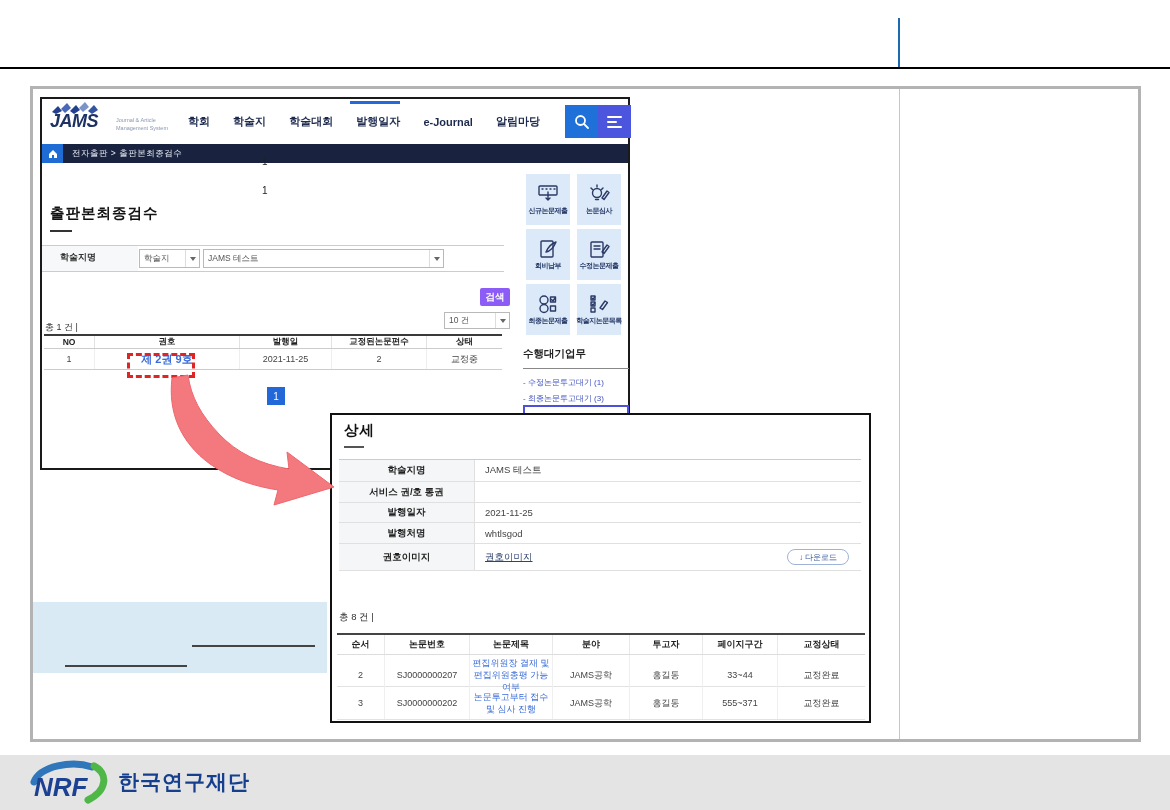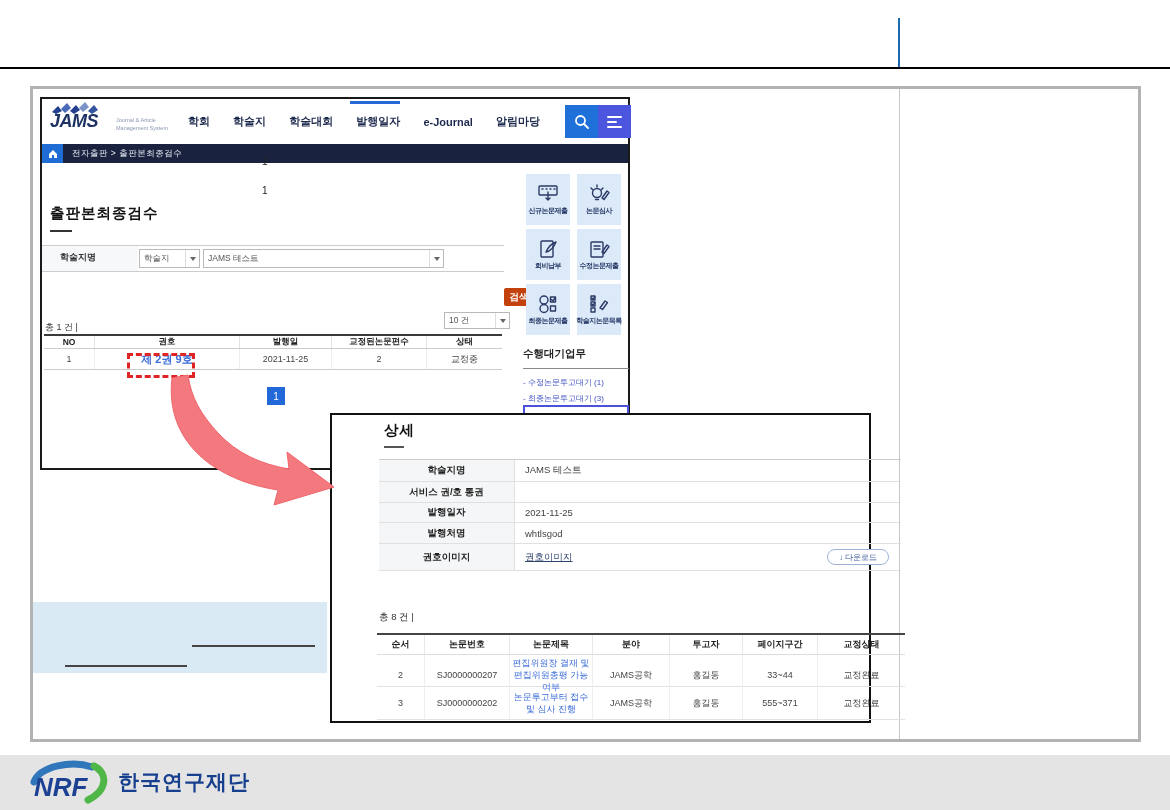--- a/index.html
+++ b/index.html
@@ -45,21 +45,21 @@
 
   .form-row { left:0; top:146px; width:462px; height:27px; border-top:1px solid #ccc; border-bottom:1px solid #ccc; background:#fff; }
   .form-label-cell { left:0; top:147px; width:96px; height:25px; background:#f7f8fa; }
   .form-label { left:18px; top:152px; font-size:9px; font-weight:bold; color:#333; }
   .sel { border:1px solid #b9b9b9; background:#fff; display:flex; align-items:center; font-size:8.5px; color:#555; }
   .sel .sel-txt { flex:1; padding-left:4px; white-space:nowrap; overflow:hidden; }
   .sel .sel-arrow { width:14px; align-self:stretch; border-left:1px solid #ddd; display:flex; align-items:center; justify-content:center; }
   .caret { width:0; height:0; border-left:3px solid transparent; border-right:3px solid transparent; border-top:4px solid #666; }
   .sel-journal-type { left:97px; top:150px; width:61px; height:19px; }
   .sel-journal-name { left:161px; top:150px; width:241px; height:19px; }
-  .btn-submit { left:462px; top:189px; width:30px; height:18px; background:#c2410c; color:#fff; font-size:9.5px; font-weight:bold; display:flex; align-items:center; justify-content:center; border-radius:2px; cursor:pointer; }
+  .btn-submit { left:438px; top:189px; width:30px; height:18px; background:#8b5cf6; color:#fff; font-size:9.5px; font-weight:bold; display:flex; align-items:center; justify-content:center; border-radius:2px; cursor:pointer; }
   .total-1 { left:3px; top:222px; font-size:9px; color:#333; }
   .sel-pagesize { left:402px; top:213px; width:66px; height:17px; }
 
   .list-table { left:2px; top:235px; width:458px; }
   .lt-head { display:grid; grid-template-columns:50px 145px 92px 95px 76px; border-top:2px solid #3a3a3a; border-bottom:1px solid #ccc; height:15px; }
   .lt-head div { font-size:8.5px; font-weight:bold; color:#222; display:flex; align-items:center; justify-content:center; border-left:1px solid #e2e2e2; }
   .lt-head div:first-child { border-left:none; }
   .lt-row { display:grid; grid-template-columns:50px 145px 92px 95px 76px; height:21px; border-bottom:1px solid #ccc; }
   .lt-row div { font-size:9px; color:#444; display:flex; align-items:center; justify-content:center; border-left:1px solid #eee; }
   .lt-row div:first-child { border-left:none; }
@@ -78,21 +78,21 @@
   .todo-item-2 { left:481px; top:294px; font-size:8px; color:#3f51c0; cursor:pointer; }
   .partial-blue-box { left:481px; top:306px; width:106px; height:11px; border:2px solid #4b51d8; border-bottom:none; background:#fff; }
 
   
   .note-box { left:33px; top:602px; width:294px; height:71px; background:#d9eaf4; z-index:5; }
   .note-line-a { left:192px; top:645px; width:123px; height:2px; background:#444; z-index:6; }
   .note-line-b { left:65px; top:665px; width:122px; height:2px; background:#444; z-index:6; }
 
   
   .popup { left:330px; top:413px; width:541px; height:310px; background:#fff; border:2px solid #111; z-index:20; }
-  .popup .abs { position:absolute;margin-left:40px; }
+  .popup .abs { position:absolute; }
   .popup-title { left:12px; top:6px; font-size:14.5px; font-weight:bold; color:#111; letter-spacing:1px; }
   .popup-title-underline { left:12px; top:31px; width:20px; height:2px; background:#555; }
 
   .detail-table { left:7px; top:44px; width:522px; border-top:1px solid #ccc; }
   .d-row { display:flex; border-bottom:1px solid #e0e0e0; }
   .d-label { width:136px; background:#f5f6f7; border-right:1px solid #e0e0e0; display:flex; align-items:center; justify-content:center; font-size:9.5px; font-weight:bold; color:#222; }
   .d-value { flex:1; display:flex; align-items:center; padding-left:10px; font-size:9.5px; color:#444; position:relative; }
   .issue-img-link { text-decoration:underline; color:#30456e; cursor:pointer; }
   .btn-download { position:absolute; right:12px; top:50%; transform:translateY(-50%); width:62px; height:16px; border:1px solid #9fb3d9; border-radius:9px; font-size:8px; color:#3a5a9e; display:flex; align-items:center; justify-content:center; gap:2px; background:#fff; cursor:pointer; }
 

